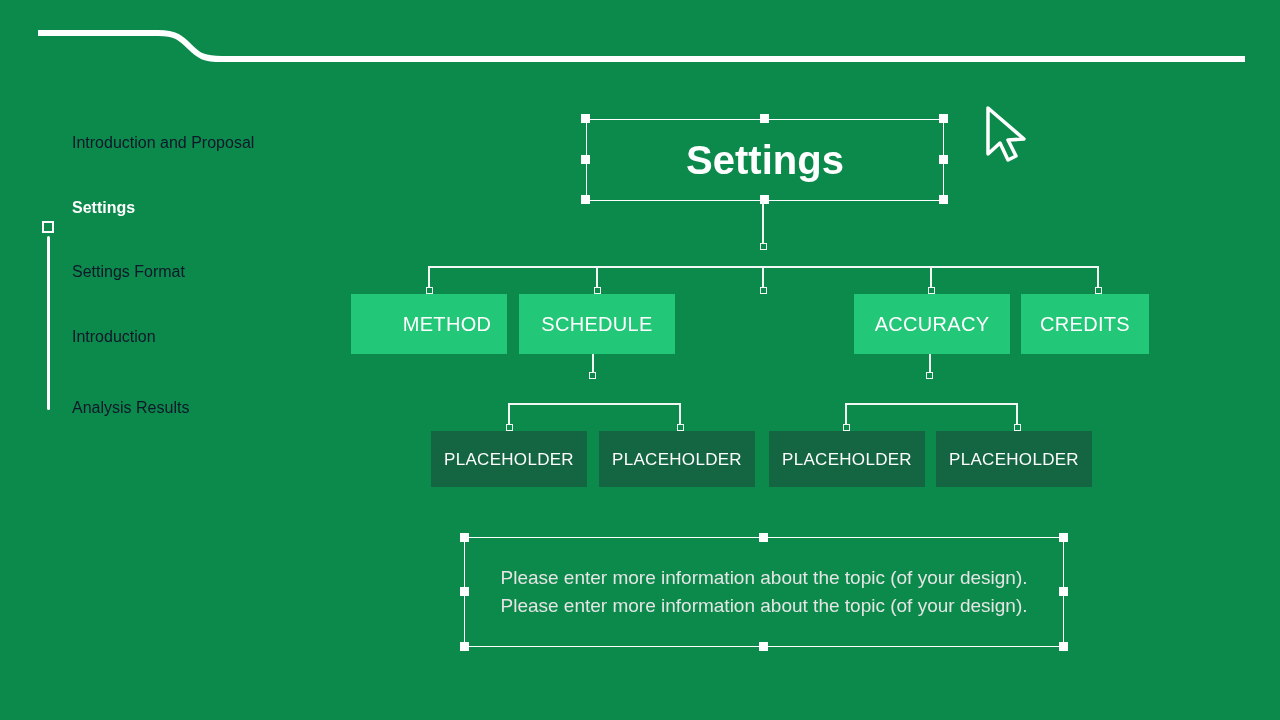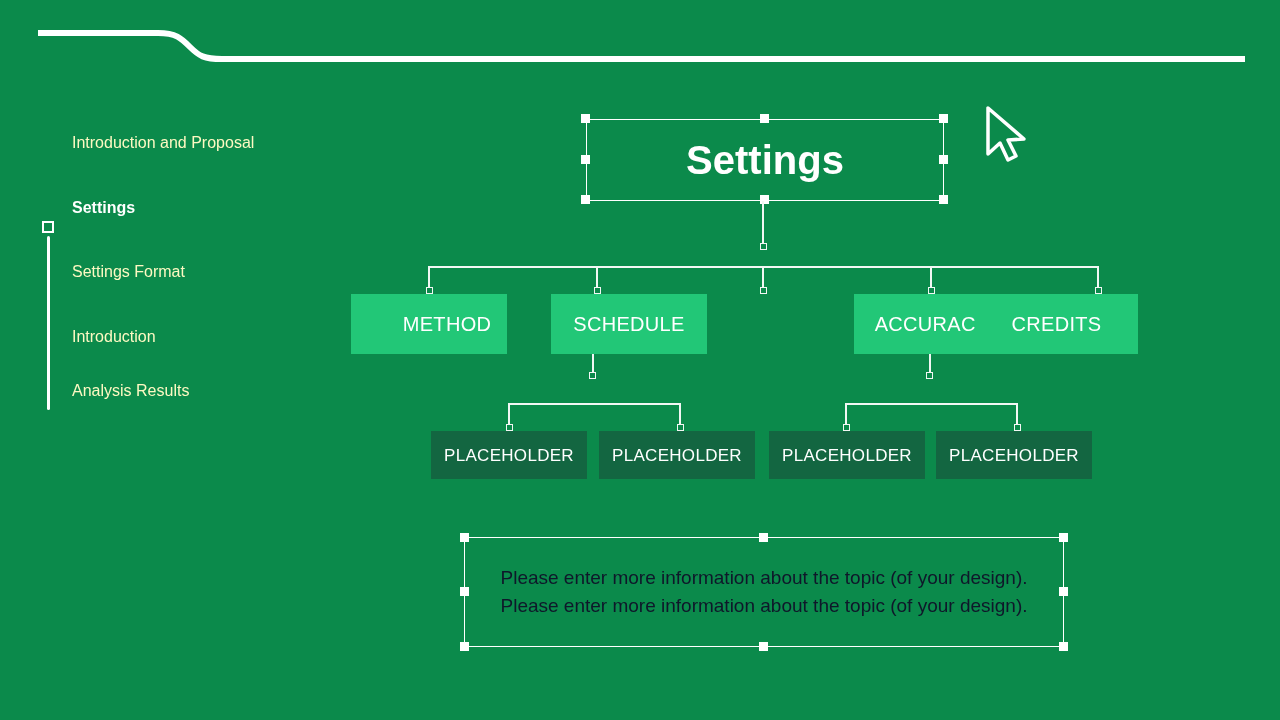--- a/index.html
+++ b/index.html
@@ -42,21 +42,21 @@
   .sidebar {
     position: absolute;
     left: 72px;
     top: 120px;
     width: 260px;
   }
   .nav-item {
     position: absolute;
     left: 0;
     font-size: 16px;
-    color: #fef9c3;
+    color: #0f172a;
     white-space: nowrap;
     line-height: 1;
   }
   .nav-item.active {
     font-weight: 700;
     color: #ffffff;
   }
   .scroll-track {
     position: absolute;
     left: 47px;
@@ -134,21 +134,21 @@
     font-size: 20px;
     color: #ffffff;
     letter-spacing: 0.3px;
     line-height: 1;
   }
 
   
   .lvl2-box {
     position: absolute;
     top: 431px;
-    height: 48px;
+    height: 56px;
     background: #136641;
     display: flex;
     align-items: center;
     justify-content: center;
     box-sizing: border-box;
   }
   .lvl2-box span {
     font-size: 17px;
     color: #ffffff;
     letter-spacing: 0.3px;
@@ -167,21 +167,21 @@
   }
   .body-text {
     position: absolute;
     left: 22px;
     right: 22px;
     top: 50%;
     transform: translateY(-50%);
     text-align: center;
     font-size: 19px;
     line-height: 28px;
-    color: #0f172a;
+    color: #e5e5e5;
   }
 
   
   .cursor {
     position: absolute;
     left: 983px;
     top: 104px;
     width: 48px;
     height: 62px;
     pointer-events: none;
@@ -195,21 +195,21 @@
   <svg class="header-rule" viewBox="0 0 1280 100" width="1280" height="100">
     <path d="M 38 33 L 158 33 C 176 33 181 38 190 47 C 199 56 204 59 222 59 L 1245 59" fill="none" stroke="#ffffff" stroke-width="6" stroke-linecap="butt"></path>
   </svg>
 
 
   <div class="sidebar">
     <div class="nav-item" style="top:15px">Introduction and Proposal</div>
     <div class="nav-item active" style="top:80px">Settings</div>
     <div class="nav-item" style="top:144px">Settings Format</div>
     <div class="nav-item" style="top:209px">Introduction</div>
-    <div class="nav-item" style="top:263px">Analysis Results</div>
+    <div class="nav-item" style="top:280px">Analysis Results</div>
   </div>
   <div class="scroll-track"></div>
   <div class="scroll-thumb"></div>
 
   <div class="sel-frame" style="left:586px; top:119px; width:358px; height:82px;">
     <div class="title-text">Settings</div>
   </div>
   <div class="handle" style="left:581px;  top:114px;"></div>
   <div class="handle" style="left:760px;  top:114px;"></div>
   <div class="handle" style="left:939px;  top:114px;"></div>
@@ -229,27 +229,27 @@
   <div class="conn conn-v" style="left:1097px;top:266px; height:24px;"></div>
   <div class="node-dot" style="left:426px; top:287px;"></div>
   <div class="node-dot" style="left:594px; top:287px;"></div>
   <div class="node-dot" style="left:760px; top:287px;"></div>
   <div class="node-dot" style="left:928px; top:287px;"></div>
   <div class="node-dot" style="left:1095px;top:287px;"></div>
 
   <div class="lvl1-box" style="left:351px; width:156px;padding-left:36px;">
     <span>METHOD</span>
   </div>
-  <div class="lvl1-box" style="left:519px; width:156px;margin-left:32px;">
+  <div class="lvl1-box" style="left:519px; width:156px;">
     <span>SCHEDULE</span>
   </div>
   <div class="lvl1-box" style="left:854px; width:156px;">
     <span>ACCURACY</span>
   </div>
-  <div class="lvl1-box" style="left:975px; width:163px;">
+  <div class="lvl1-box" style="left:1021px; width:128px;">
     <span>CREDITS</span>
   </div>
 
   <div class="conn conn-v" style="left:592px; top:354px; height:20px;"></div>
   <div class="node-dot" style="left:589px; top:372px;"></div>
   <div class="conn conn-h" style="left:509px; top:403px; width:172px;"></div>
   <div class="conn conn-v" style="left:508px; top:403px; height:24px;"></div>
   <div class="conn conn-v" style="left:679px; top:403px; height:24px;"></div>
   <div class="node-dot" style="left:506px; top:424px;"></div>
   <div class="node-dot" style="left:677px; top:424px;"></div>

